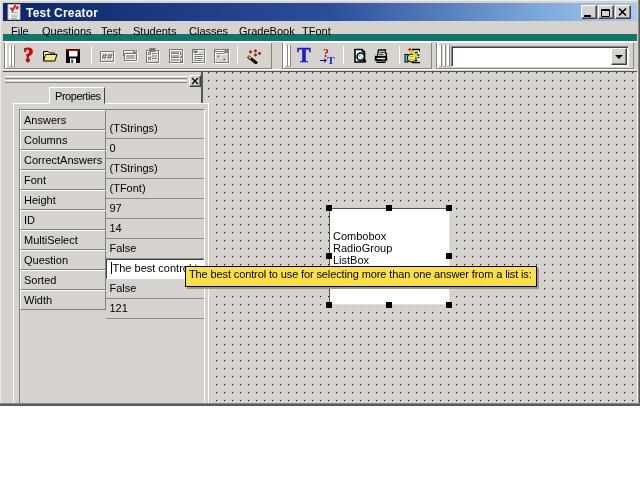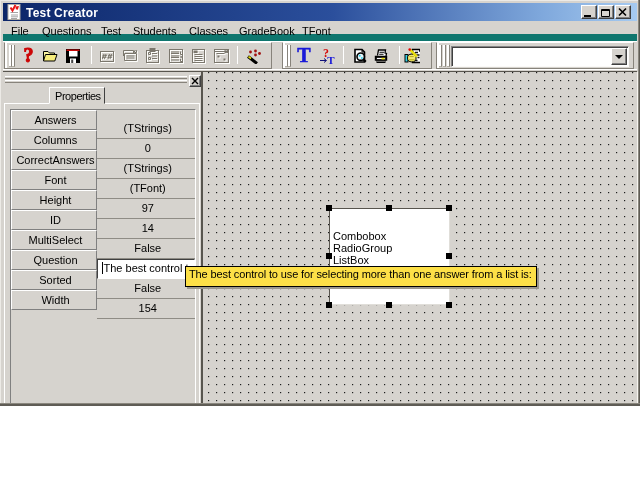--- a/index.html
+++ b/index.html
@@ -18,21 +18,21 @@
 .grip{position:absolute;top:3px;width:3px;height:22px;background:#fff;border-right:1px solid #87837b;border-bottom:1px solid #b5b1a8;}
 .tsep{position:absolute;top:4px;width:1px;height:18px;background:#87837b;border-right:1px solid #fff;}
 .ticon{position:absolute;top:6px;width:16px;height:16px;}
 #cline{position:absolute;left:3px;top:71px;width:634px;height:1px;background:#58554e;}
 #botwhite{position:absolute;left:3px;top:474px;width:634px;height:2px;background:#f6f4f0;}
 #designer{position:absolute;left:201px;top:72px;width:437px;height:402px;border-left:2px solid #58554e;border-right:1px solid #f6f4f0;background:#d6d3ce;}
 #panel{position:absolute;left:3px;top:72px;width:198px;height:402px;background:#d6d3ce;}
 .grab{position:absolute;left:2px;width:182px;height:3px;border-top:1px solid #fff;border-bottom:1px solid #87837b;}
 #xbtn{position:absolute;left:186px;top:3px;width:12px;height:12px;background:#d6d3ce;border:1px solid;border-color:#fff #404040 #404040 #fff;box-shadow:inset -1px -1px 0 #808080;}
 #tab{position:absolute;left:10px;top:15px;width:56px;height:17px;background:#d6d3ce;border:1px solid;border-color:#fff #404040 transparent #fff;z-index:2;padding-top:2px;padding-left:5px;letter-spacing:-0.45px;margin-left:36px;}
-#page{position:absolute;left:1px;top:31px;width:196px;height:371px;background:#d6d3ce;border:1px solid;border-color:#fff #fbfaf8 #696969 #fff;text-align:center;}
+#page{position:absolute;left:10px;top:31px;width:196px;height:371px;background:#d6d3ce;border:1px solid;border-color:#fff #fbfaf8 #696969 #fff;}
 #grid{position:absolute;left:5px;top:5px;width:186px;height:359px;border:1px solid;border-color:#808080 #fff #fff #808080;background:#d6d3ce;}
 .row{position:relative;width:184px;height:20px;}
 .pn{position:absolute;left:0;top:0;width:86px;height:20px;background:#d6d3ce;border:1px solid;border-color:#fff #808080 #808080 #fff;padding:3px 0 0 3px;}
 .pv{position:absolute;left:86px;top:0;width:98px;height:20px;background:#d6d3ce;border-bottom:1px solid #8f8c85;padding:3px 0 0 3.5px;margin-top:9px;}
 #lb{position:absolute;left:329px;top:208px;width:121px;height:97px;background:#fff;border:1px solid;border-color:#58554e #e0ded9 #e0ded9 #58554e;}
 #lb div{padding-left:3px;line-height:11.9px;}
 .hd{position:absolute;width:6px;height:6px;background:#000;}
 #tip{position:absolute;left:185px;top:266px;width:352px;height:16px;letter-spacing:-0.12px;overflow:hidden;background:#fde047;border:1px solid #000;box-shadow:2px 2px 0 #9b988f;padding:1px 4px 18px 3px;z-index:9;white-space:nowrap;}
 </style></head>
 <body>
@@ -262,21 +262,21 @@
         <div class="row">
             <div class="pn">Question</div>
             <div class="pv" style="background:#fff;border:1px solid;border-color:#404040 #fff #fff #404040;overflow:hidden;white-space:nowrap;padding-top:2px"><span style="border-left:1px solid #000;padding-left:1px">The best control to use</span></div>
           </div>
         <div class="row">
             <div class="pn">Sorted</div>
             <div class="pv">False</div>
           </div>
         <div class="row">
             <div class="pn">Width</div>
-            <div class="pv">154</div>
+            <div class="pv">121</div>
           </div>
       </div>
     </div>
   </div>
   <div id="lb">
     <div style="padding-top:22px">Combobox</div>
     <div>RadioGroup</div>
     <div>ListBox</div>
     <div>GroupBox</div>
   </div>

